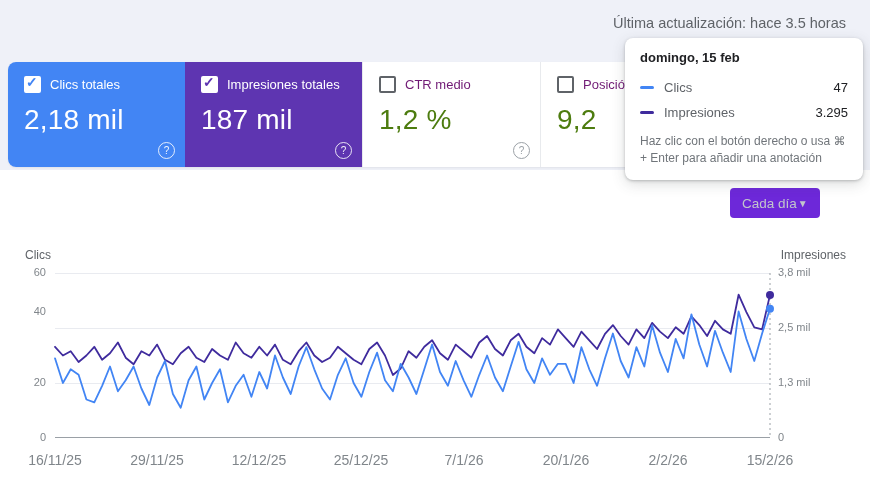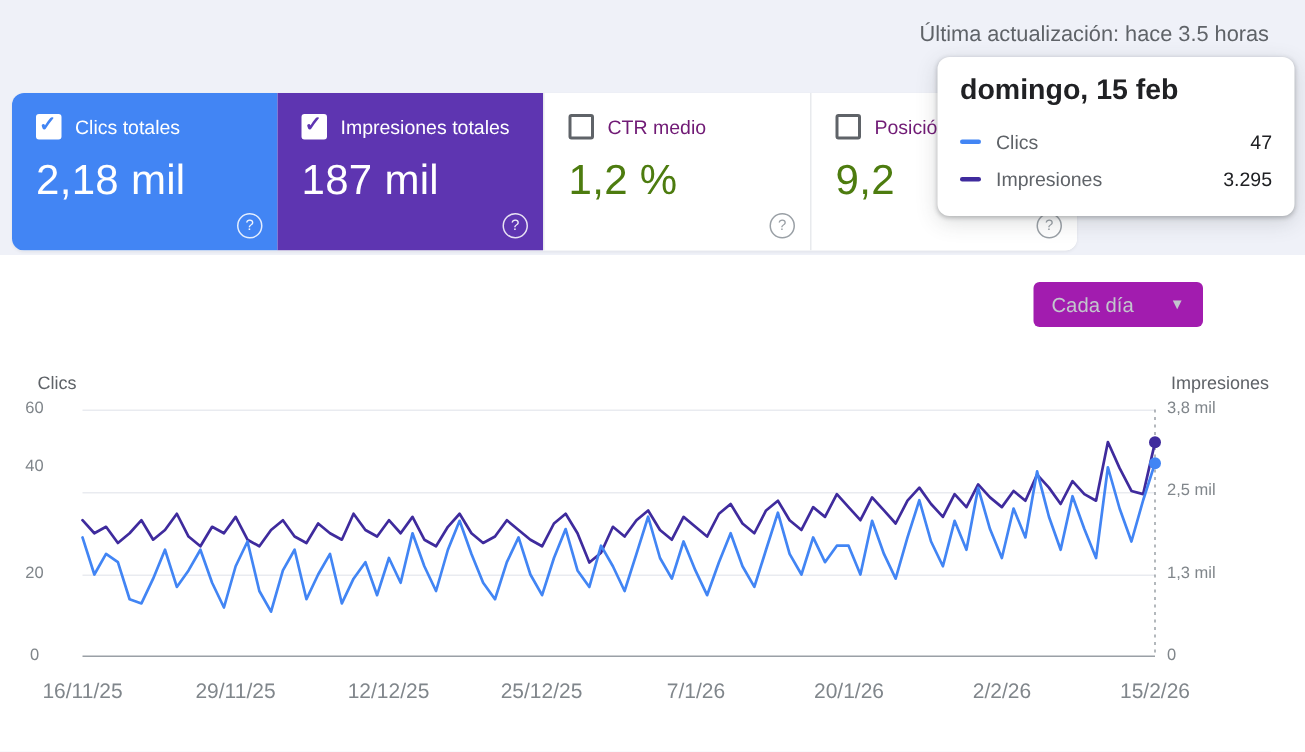--- a/index.html
+++ b/index.html
@@ -26,35 +26,35 @@
   .help{position:absolute;right:10px;bottom:8px;width:15px;height:15px;border:1.5px solid #9aa0a6;
         border-radius:50%;color:#9aa0a6;font-size:10px;line-height:15px;text-align:center;box-sizing:content-box}
   .card.selected .help{border-color:rgba(255,255,255,.85);color:rgba(255,255,255,.92)}
 
   
   .panel{position:absolute;left:0;top:170px;width:870px;height:331px;background:#fff}
   .ax-title{position:absolute;top:78px;font-size:12px;color:#5f6368}
   .ax-title.left{left:25px}
   .ax-title.right{right:24px}
   .ytick{position:absolute;font-size:11px;color:#80868b;height:13px;line-height:13px}
-  .ytick.l{left:0;width:46px;text-align:center}
+  .ytick.l{left:0;width:46px;text-align:right}
   .ytick.r{left:778px;text-align:left;white-space:nowrap}
   .xtick{position:absolute;top:282px;transform:translateX(-50%);font-size:14px;color:#80868b;white-space:nowrap}
   #plot{position:absolute;left:55px;top:103px;overflow:visible}
 
   
-  .granularity{position:absolute;left:689px;top:188px;height:30px;background:#a21caf;border-radius:4px;
-               display:flex;align-items:center;padding:0 12px;gap:24px;color:#c2c6cc;font-size:13.5px;z-index:5;cursor:pointer}
+  .granularity{position:absolute;left:730px;top:188px;height:30px;background:#6d28d9;border-radius:4px;
+               display:flex;align-items:center;padding:0 12px;gap:1px;color:#c2c6cc;font-size:13.5px;z-index:5;cursor:pointer}
   .chev{font-size:10px;color:#c2c6cc}
 
   
   .tooltip{position:absolute;left:625px;top:38px;width:238px;background:#fff;border-radius:8px;
            box-shadow:0 1px 3px rgba(60,64,67,.3),0 4px 14px rgba(60,64,67,.18);
            padding:12px 15px;z-index:10;box-sizing:border-box}
-  .tt-date{font-size:19px;font-weight:bold;color:#202124;margin-bottom:10px}
+  .tt-date{font-size:13px;font-weight:bold;color:#202124;margin-bottom:10px}
   .tt-row{display:flex;align-items:center;height:25px}
   .tt-dash{width:14px;height:3px;border-radius:2px;margin-right:10px;flex:none}
   .tt-label{flex:1;font-size:13px;color:#5f6368}
   .tt-value{font-size:13px;font-weight:normal;color:#202124}
   .tt-hint{margin-top:8px;font-size:12px;color:#70757a;line-height:1.45}
 </style>
 </head>
 <body>
 
 <div class="last-update">Última actualización: hace 3.5 horas</div>
@@ -144,13 +144,14 @@
   <div class="tt-row">
     <span class="tt-dash" style="background: rgb(66, 133, 244);"></span>
     <span class="tt-label">Clics</span>
     <span class="tt-value">47</span>
   </div>
   <div class="tt-row">
     <span class="tt-dash" style="background: rgb(63, 43, 157);"></span>
     <span class="tt-label">Impresiones</span>
     <span class="tt-value">3.295</span>
   </div>
+  <div class="tt-hint">Haz clic con el botón derecho o usa ⌘ + Enter para añadir una anotación</div>
 </div>
 
 </body></html>

